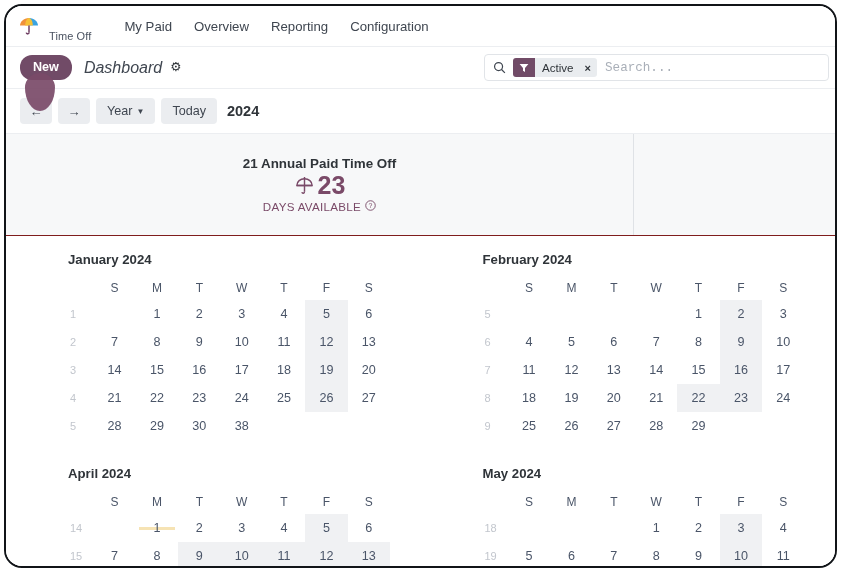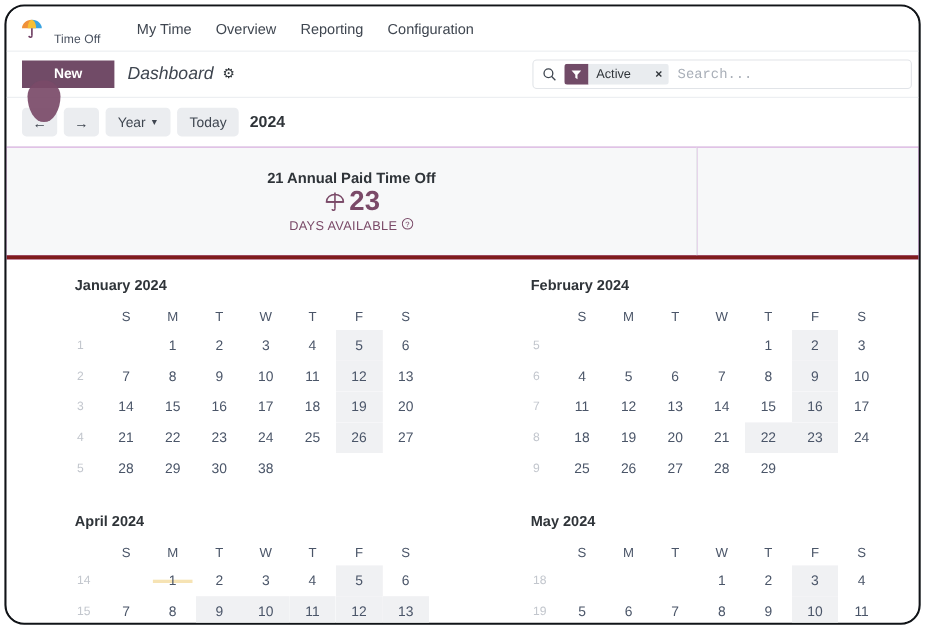--- a/index.html
+++ b/index.html
@@ -47,23 +47,23 @@
   #cp {
     height: 42px;
     display: flex; align-items: center;
     padding: 0 6px 0 14px;
     border-top: 1px solid #eceef1;
     background: #ffffff;
     position: relative;
   }
   #new-btn {
     background: #714b67; color: #ffffff;
-    border: none; border-radius: 0;
+    border: none; border-radius: 12px;
     font-size: 12.6px; font-weight: bold;
-    padding: 5px 29px 6px;
+    padding: 5px 13px 6px;
     font-family: "Liberation Sans", sans-serif;
     cursor: pointer;
   }
   #breadcrumb {
     margin-left: 12px;
     display: flex; align-items: center; gap: 8px;
   }
   #bc-title { font-size: 16px; color: #3f4650; font-style: italic; }
   #gear { font-size: 12.5px; color: #2f3439; cursor: pointer; line-height: 1; }
 
@@ -79,21 +79,21 @@
   }
   #search-glass { color: #3f4650; font-size: 13px; margin-right: 7px; display:flex; }
   .facet { display: flex; align-items: center; height: 19px; border-radius: 3px; overflow: hidden; }
   .facet-icon {
     background: #714b67; color:#fff;
     padding: 0 6px; height: 100%;
     display:flex; align-items:center; font-size: 10px;
   }
   .facet-body {
     background: #e9ecef; color: #2f3439;
-    height: 100%; display: flex; align-items: center; gap: 22px;
+    height: 100%; display: flex; align-items: center; gap: 11px;
     padding: 0 6px 0 7px; font-size: 11.6px;
   }
   .facet-x { font-size: 11px; color:#2f3439; cursor: pointer; font-weight: bold; }
   #search-input {
     flex: 1; border: none; outline: none;
     font-size: 12.6px; color: #3f4650;
     padding-left: 8px;
     background: transparent;
     font-family: Liberation Mono, monospace;
   }
@@ -129,22 +129,22 @@
     border-radius: 50% 50% 50% 50% / 62% 62% 38% 38%;
     transform: rotate(180deg);
     opacity: .92;
   }
 
   
   #hero {
     height: 103px;
     display: flex;
     border-top: 1px solid #eceef1;
-    border-bottom: 4px solid #7f1d1d;
-    background: #a21caf;
+    border-bottom: 1px solid #7f1d1d;
+    background: #5eead4;
   }
   #hero-card {
     width: 628px;
     display: flex; flex-direction: column;
     align-items: center; justify-content: center;
     gap: 2px;
     border-right: 1px solid #dfe2e6;
     background: #f7f8f9;
   }
   #hero-title { font-size: 13.4px; font-weight: bold; color: #2f3439; }
@@ -205,21 +205,21 @@
         <svg width="22" height="22" viewBox="0 0 22 22">
           <path d="M11 3 C5.5 3 2 7 2 10.6 L11 10.6 Z" fill="#f0913a"></path>
           <path d="M11 3 C16.5 3 20 7 20 10.6 L11 10.6 Z" fill="#3aa3e0"></path>
           <path d="M11 3 C8.4 3.6 7.2 7 7.2 10.6 L14.8 10.6 C14.8 7 13.6 3.6 11 3 Z" fill="#f7c035"></path>
           <path d="M11 10.6 L11 17.4" stroke="#6f3f63" stroke-width="1.5" fill="none"></path>
           <path d="M11 17.4 C11 19.2 8.6 19.4 8.3 17.7" stroke="#6f3f63" stroke-width="1.5" fill="none"></path>
         </svg>
       </span>
       <span class="brand-label">Time Off</span>
     </div>
-    <div class="nav-item">My Time</div>
+    <div class="nav-item">My Paid</div>
     <div class="nav-item">Overview</div>
     <div class="nav-item">Reporting</div>
     <div class="nav-item">Configuration</div>
   </div>
 
   <div id="cp">
     <button id="new-btn">New</button>
     <div id="breadcrumb">
       <span id="bc-title">Dashboard</span>
       <span id="gear">⚙</span>

